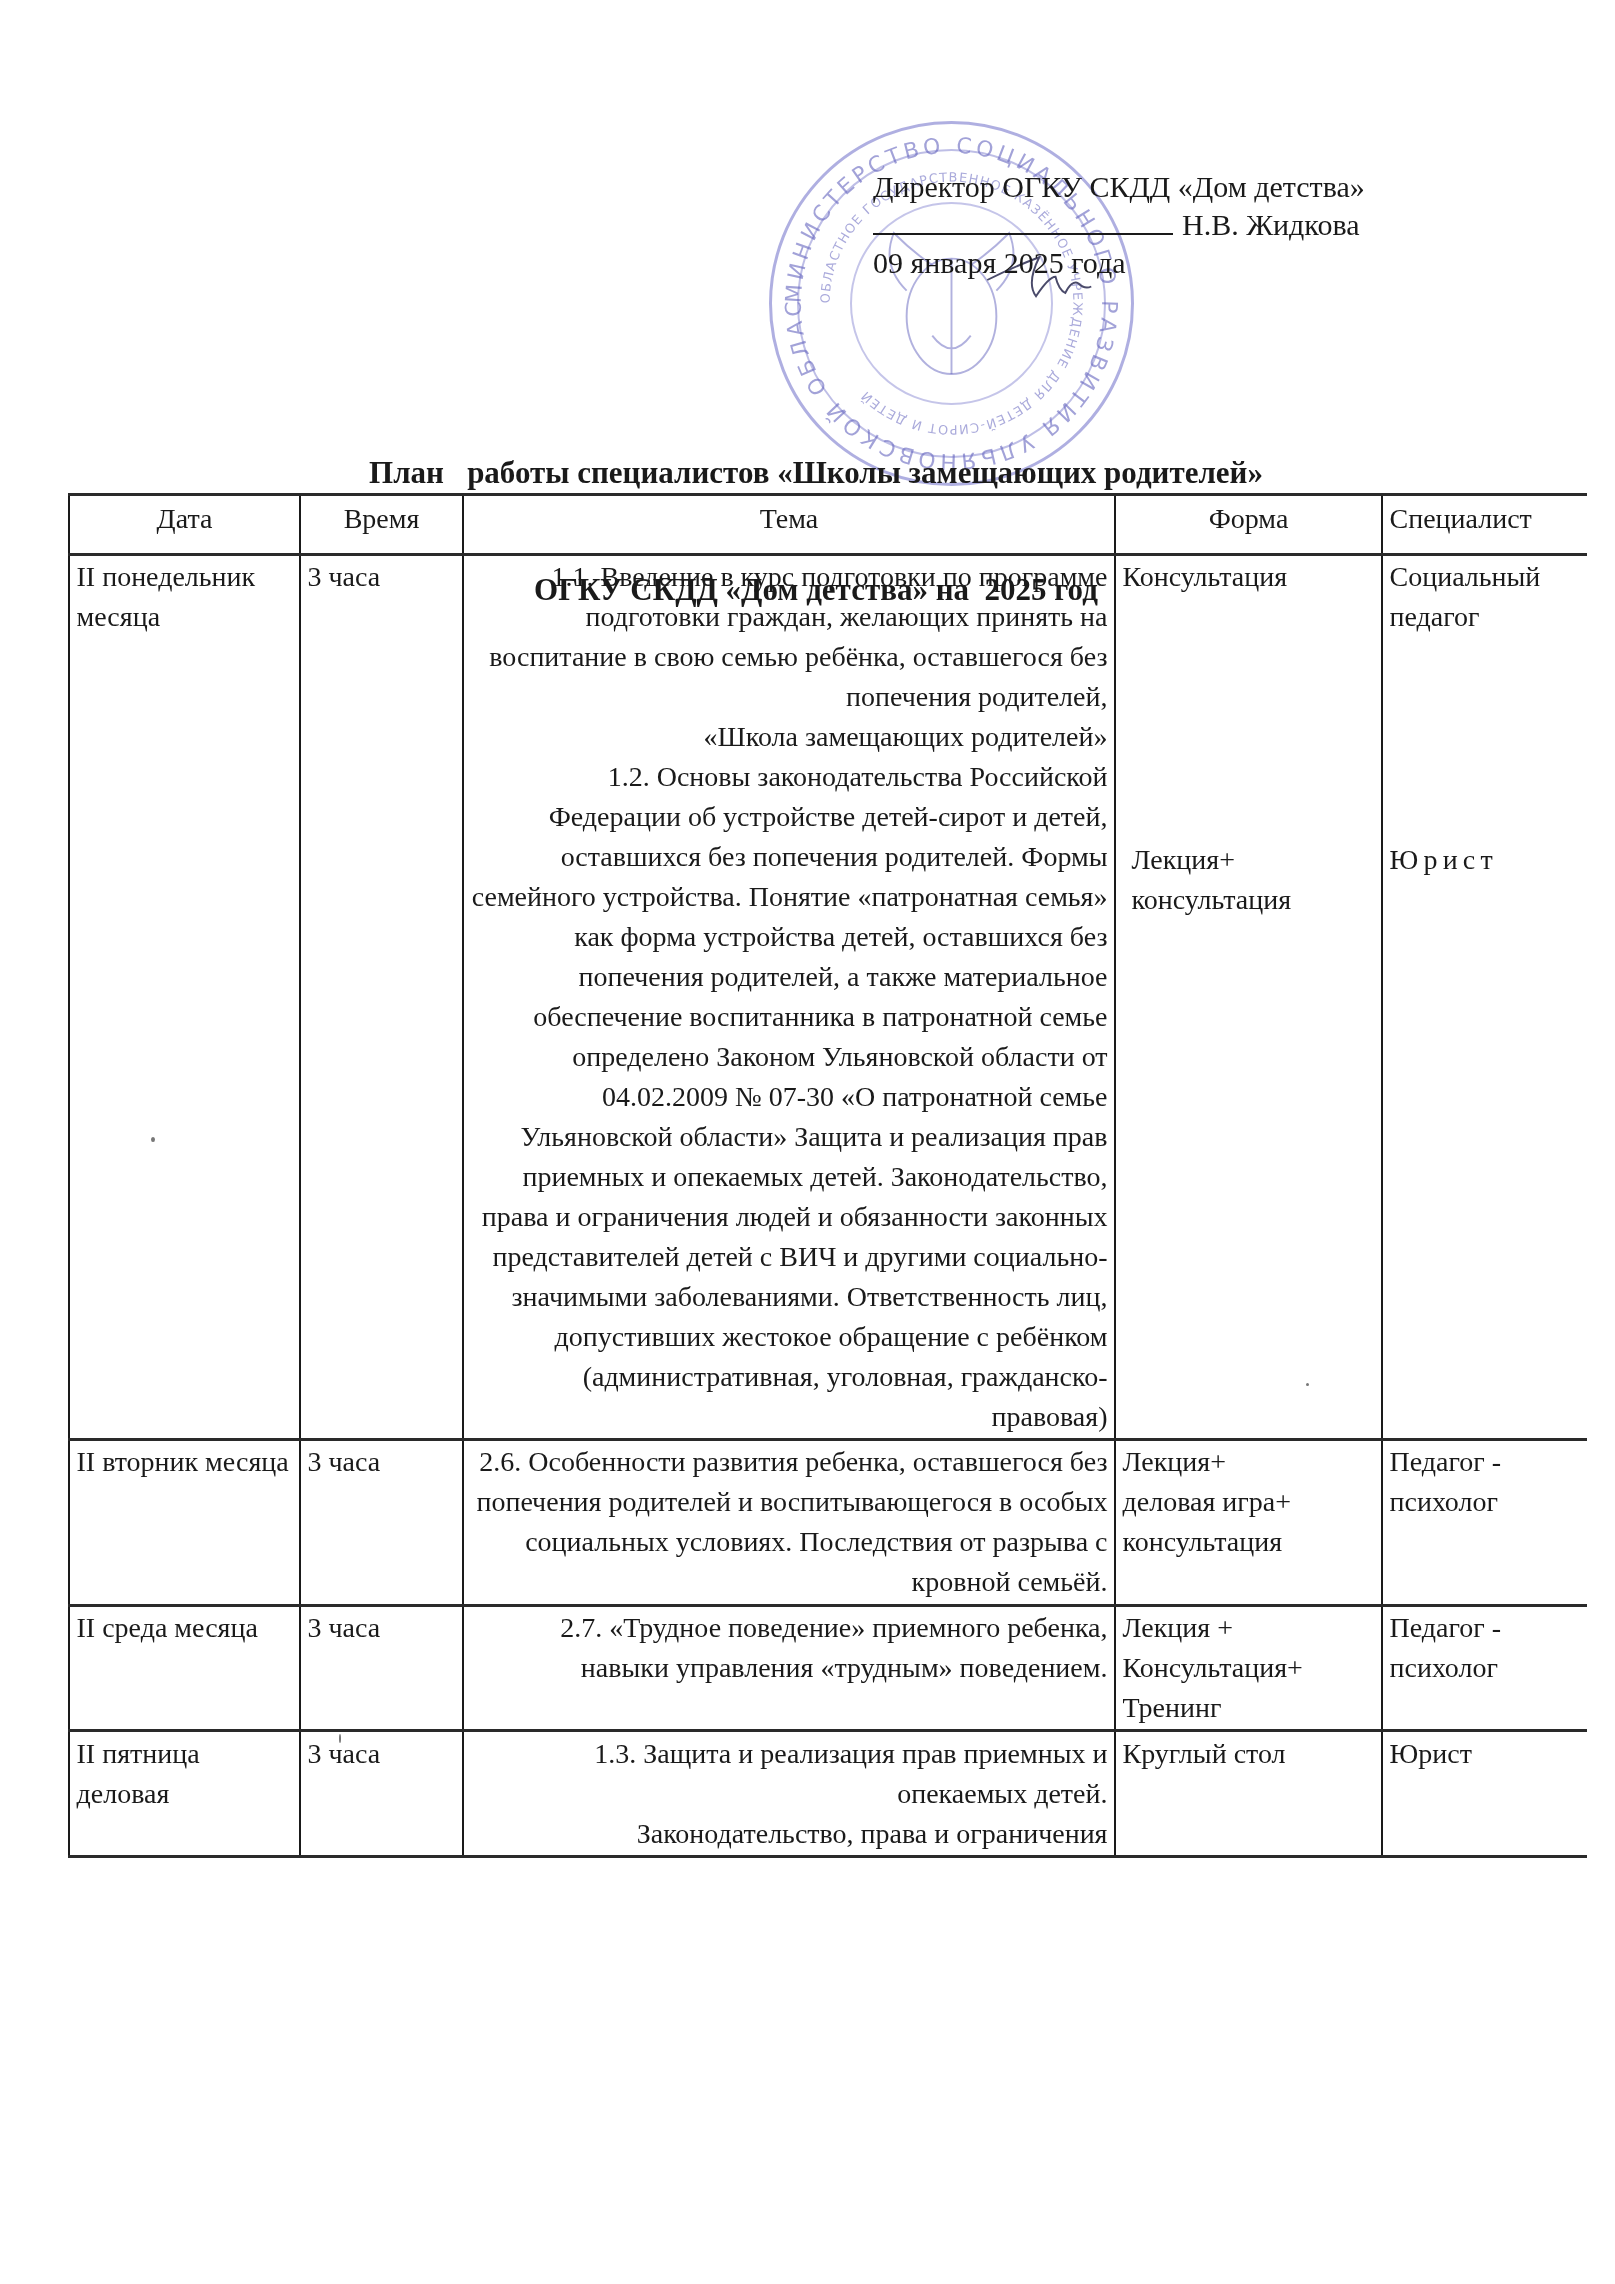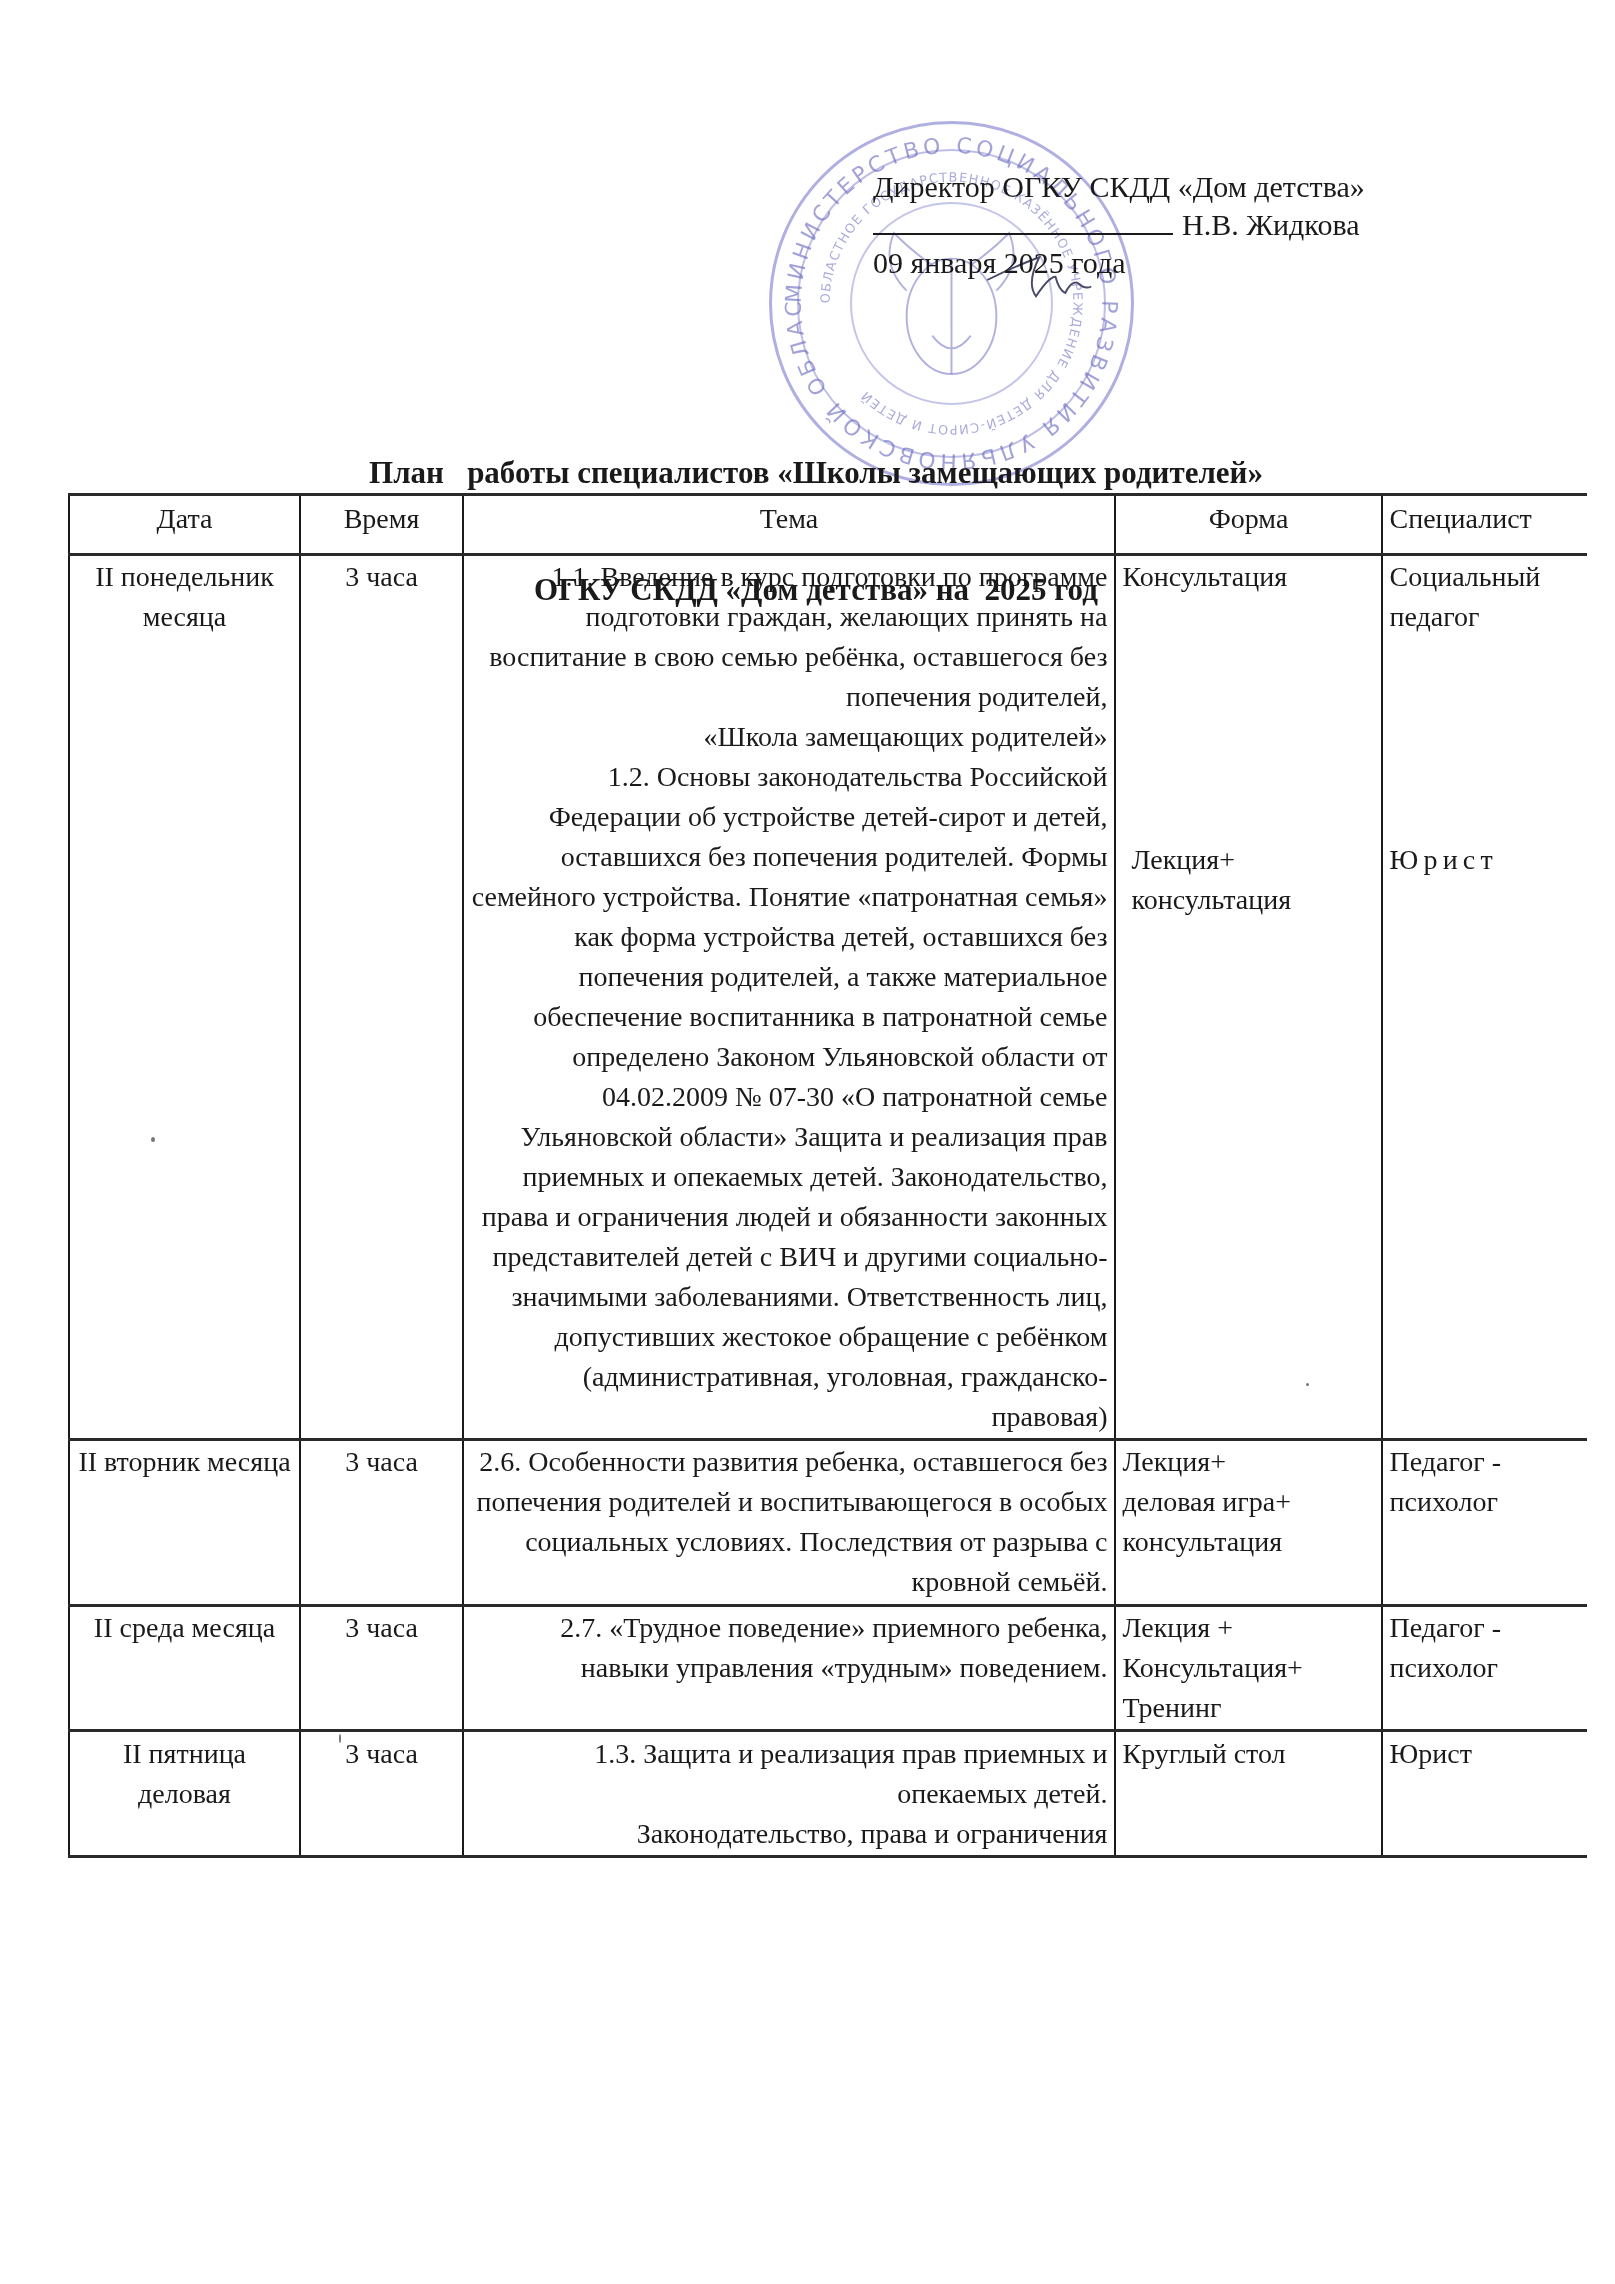--- a/index.html
+++ b/index.html
@@ -46,21 +46,21 @@
       font-family: "Liberation Serif", "DejaVu Serif", serif;
       font-size: 28px; line-height: 40px;
     }
     table.plan th, table.plan td {
       border-left: 2px solid #1a1a1a; border-top: 3.3px solid #2a2a2a;
       border-bottom: 3.3px solid #2a2a2a; vertical-align: top; padding: 1.3px 6.5px 1.3px 6.5px;
       font-weight: normal;
     }
     table.plan th:last-child, table.plan td:last-child { border-right: none; }
     table.plan th { text-align: center; padding-top: 2.6px; padding-bottom: 14px; }
-    td.date, td.time { text-align: center; }
+    td.date, td.time { }
     td.topic { padding-left: 5.2px; text-align: right; }
     .topic-part { white-space: pre-line; }
     col.c-date { width: 231px; }
     col.c-time { width: 163px; }
     col.c-topic { width: 652px; }
     col.c-form { width: 267px; }
     col.c-spec { width: 205px; }
     .spaced { letter-spacing: 5.2px; }
     .speck { position: absolute; background: #777; border-radius: 50%; }
   </style>

